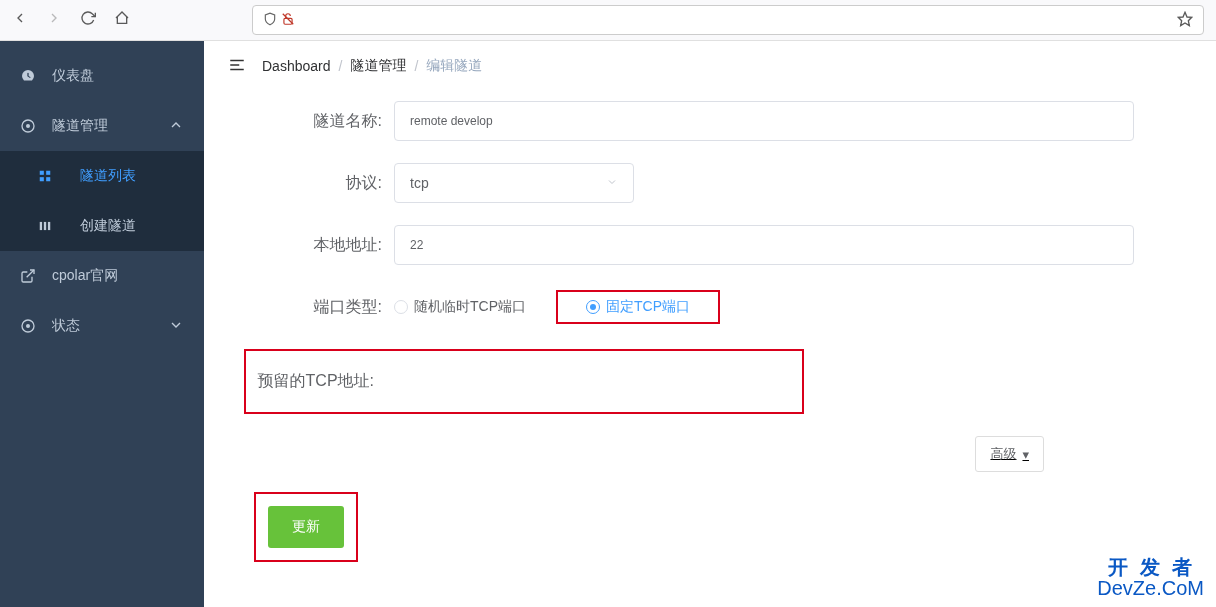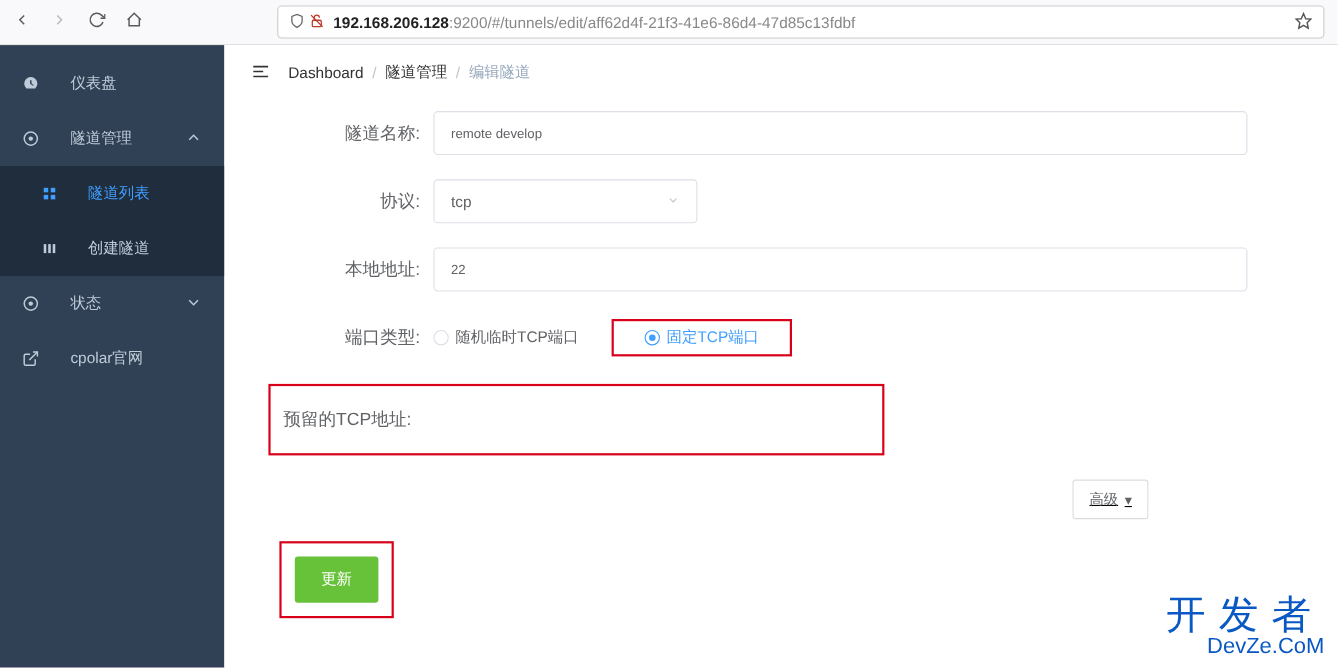--- a/index.html
+++ b/index.html
@@ -10,21 +10,21 @@
 .nav-icons { display: flex; gap: 18px; color: #5a5a5a; }
 .nav-icons svg { width: 16px; height: 16px; }
 .url-bar { flex: 1; height: 30px; background: #fff; border: 1px solid #ccc; border-radius: 4px; display: flex; align-items: center; padding: 0 10px; gap: 8px; font-size: 14px; color: #222; margin-left: 110px; }
 .url-bar .shield { display: flex; gap: 4px; }
 .url-text .host-dim { color: #888; }
 .star-icon { color: #5a5a5a; margin-left: auto; }
 
 
 .wrapper { display: flex; height: calc(100% - 41px); }
 .sidebar { width: 204px; background: #304156; color: #bfcbd9; display: flex; flex-direction: column; padding-top: 10px; }
-.sidebar-item { display: flex; align-items: center; gap: 28px; height: 50px; padding: 0 20px; font-size: 14px; cursor: pointer; }
+.sidebar-item { display: flex; align-items: center; gap: 16px; height: 50px; padding: 0 20px; font-size: 14px; cursor: pointer; }
 .sidebar-item svg { width: 16px; height: 16px; flex-shrink: 0; }
 .sidebar-subitem { display: flex; align-items: center; gap: 28px; height: 50px; padding: 0 20px 0 38px; font-size: 14px; cursor: pointer; background: #1f2d3d; }
 .sidebar-subitem.is-active { color: #409eff; }
 .sidebar-subitem svg { width: 14px; height: 14px; flex-shrink: 0; }
 .expand-icon { margin-left: auto; }
 
 .main { flex: 1; background: #ffffff; }
 .breadcrumb-bar { height: 50px; display: flex; align-items: center; padding: 0 24px; gap: 16px; color: #303133; font-size: 14px; }
 .menu-toggle svg { width: 18px; height: 18px; }
 .breadcrumb { display: flex; gap: 8px; align-items: center; }
@@ -50,21 +50,21 @@
 .radio-item.checked .radio-circle::after { content: ""; width: 6px; height: 6px; background: #409eff; border-radius: 50%; }
 
 .adv-row { display: flex; justify-content: flex-end; padding-right: 110px; margin-bottom: 20px; text-decoration: underline; }
 .adv-btn { border: 1px solid #ddd; border-radius: 3px; padding: 8px 14px; font-size: 13px; color: #606266; display: flex; align-items: center; gap: 6px; }
 
 .submit-row { padding-left: 0; }
 .submit-highlight { border: 2px solid #d9001b; display: inline-block; padding: 12px; }
 .submit-btn { background: #67c23a; color: #fff; border: none; border-radius: 3px; padding: 12px 24px; font-size: 14px; cursor: pointer; }
 
 .brand-watermark { position: absolute; right: 12px; bottom: 8px; text-align: right; line-height: 1.05; }
-.brand-watermark .cn { font-size: 36px; color: #0a58c4; letter-spacing: 12px; font-weight: 400; }
+.brand-watermark .cn { font-size: 20px; color: #0a58c4; letter-spacing: 12px; font-weight: 700; }
 .brand-watermark .en { font-size: 20px; color: #0a58c4; letter-spacing: 0; font-weight: 500; }
 </style>
 </head>
 <body>
 
 <div class="browser-bar">
   <div class="nav-icons">
     <span><svg viewBox="0 0 24 24" fill="none" stroke="currentColor" stroke-width="2">
           <path d="M15 18l-6-6 6-6"></path>
         </svg></span>
@@ -84,21 +84,20 @@
     <span class="shield">
       <span><svg width="14" height="14" viewBox="0 0 24 24" fill="none" stroke="#666" stroke-width="2">
             <path d="M12 22s8-4 8-10V5l-8-3-8 3v7c0 6 8 10 8 10z"></path>
           </svg></span>
       <span><svg width="14" height="14" viewBox="0 0 24 24" fill="none" stroke="#c0392b" stroke-width="2">
             <rect x="5" y="11" width="14" height="10" rx="2"></rect>
             <path d="M8 11V7a4 4 0 0 1 8 0"></path>
             <line x1="3" y1="3" x2="21" y2="21"></line>
           </svg></span>
     </span>
-    <span class="url-text"><b>192.168.206.128</b><span class="host-dim">:9200/#/tunnels/edit/aff62d4f-21f3-41e6-86d4-47d85c13fdbf</span></span>
     <span class="star-icon"><svg width="16" height="16" viewBox="0 0 24 24" fill="none" stroke="currentColor" stroke-width="2">
           <polygon points="12 2 15 9 22 9.5 17 14.5 18.5 22 12 18 5.5 22 7 14.5 2 9.5 9 9 12 2"></polygon>
         </svg></span>
   </div>
 </div>
 
 <div class="wrapper">
 
   <div class="sidebar">
     <div class="sidebar-item">
@@ -128,36 +127,36 @@
     </div>
     <div class="sidebar-subitem">
       <svg viewBox="0 0 24 24" fill="currentColor">
           <rect x="3" y="5" width="4" height="14"></rect>
           <rect x="10" y="5" width="4" height="14"></rect>
           <rect x="17" y="5" width="4" height="14"></rect>
         </svg>
       <span>创建隧道</span>
     </div>
     <div class="sidebar-item">
-      <svg viewBox="0 0 24 24" fill="currentColor">
-          <circle cx="12" cy="12" r="9" fill="none" stroke="currentColor" stroke-width="2"></circle>
-          <circle cx="12" cy="12" r="3"></circle>
-        </svg>
-      <span>状态</span>
-      <span class="expand-icon"><svg width="11" height="11" viewBox="0 0 24 24" fill="none" stroke="currentColor" stroke-width="2">
-            <path d="M6 9l6 6 6-6"></path>
-          </svg></span>
-    </div>
-    <div class="sidebar-item">
       <svg viewBox="0 0 24 24" fill="none" stroke="currentColor" stroke-width="2">
           <path d="M18 13v6a2 2 0 0 1-2 2H5a2 2 0 0 1-2-2V8a2 2 0 0 1 2-2h6"></path>
           <polyline points="15 3 21 3 21 9"></polyline>
           <line x1="10" y1="14" x2="21" y2="3"></line>
         </svg>
       <span>cpolar官网</span>
+    </div>
+    <div class="sidebar-item">
+      <svg viewBox="0 0 24 24" fill="currentColor">
+          <circle cx="12" cy="12" r="9" fill="none" stroke="currentColor" stroke-width="2"></circle>
+          <circle cx="12" cy="12" r="3"></circle>
+        </svg>
+      <span>状态</span>
+      <span class="expand-icon"><svg width="11" height="11" viewBox="0 0 24 24" fill="none" stroke="currentColor" stroke-width="2">
+            <path d="M6 9l6 6 6-6"></path>
+          </svg></span>
     </div>
   </div>
 
   <div class="main">
     <div class="breadcrumb-bar">
       <span class="menu-toggle"><svg viewBox="0 0 24 24" fill="none" stroke="#333" stroke-width="2">
             <line x1="3" y1="6" x2="21" y2="6"></line>
             <line x1="3" y1="12" x2="15" y2="12"></line>
             <line x1="3" y1="18" x2="21" y2="18"></line>
           </svg></span>

